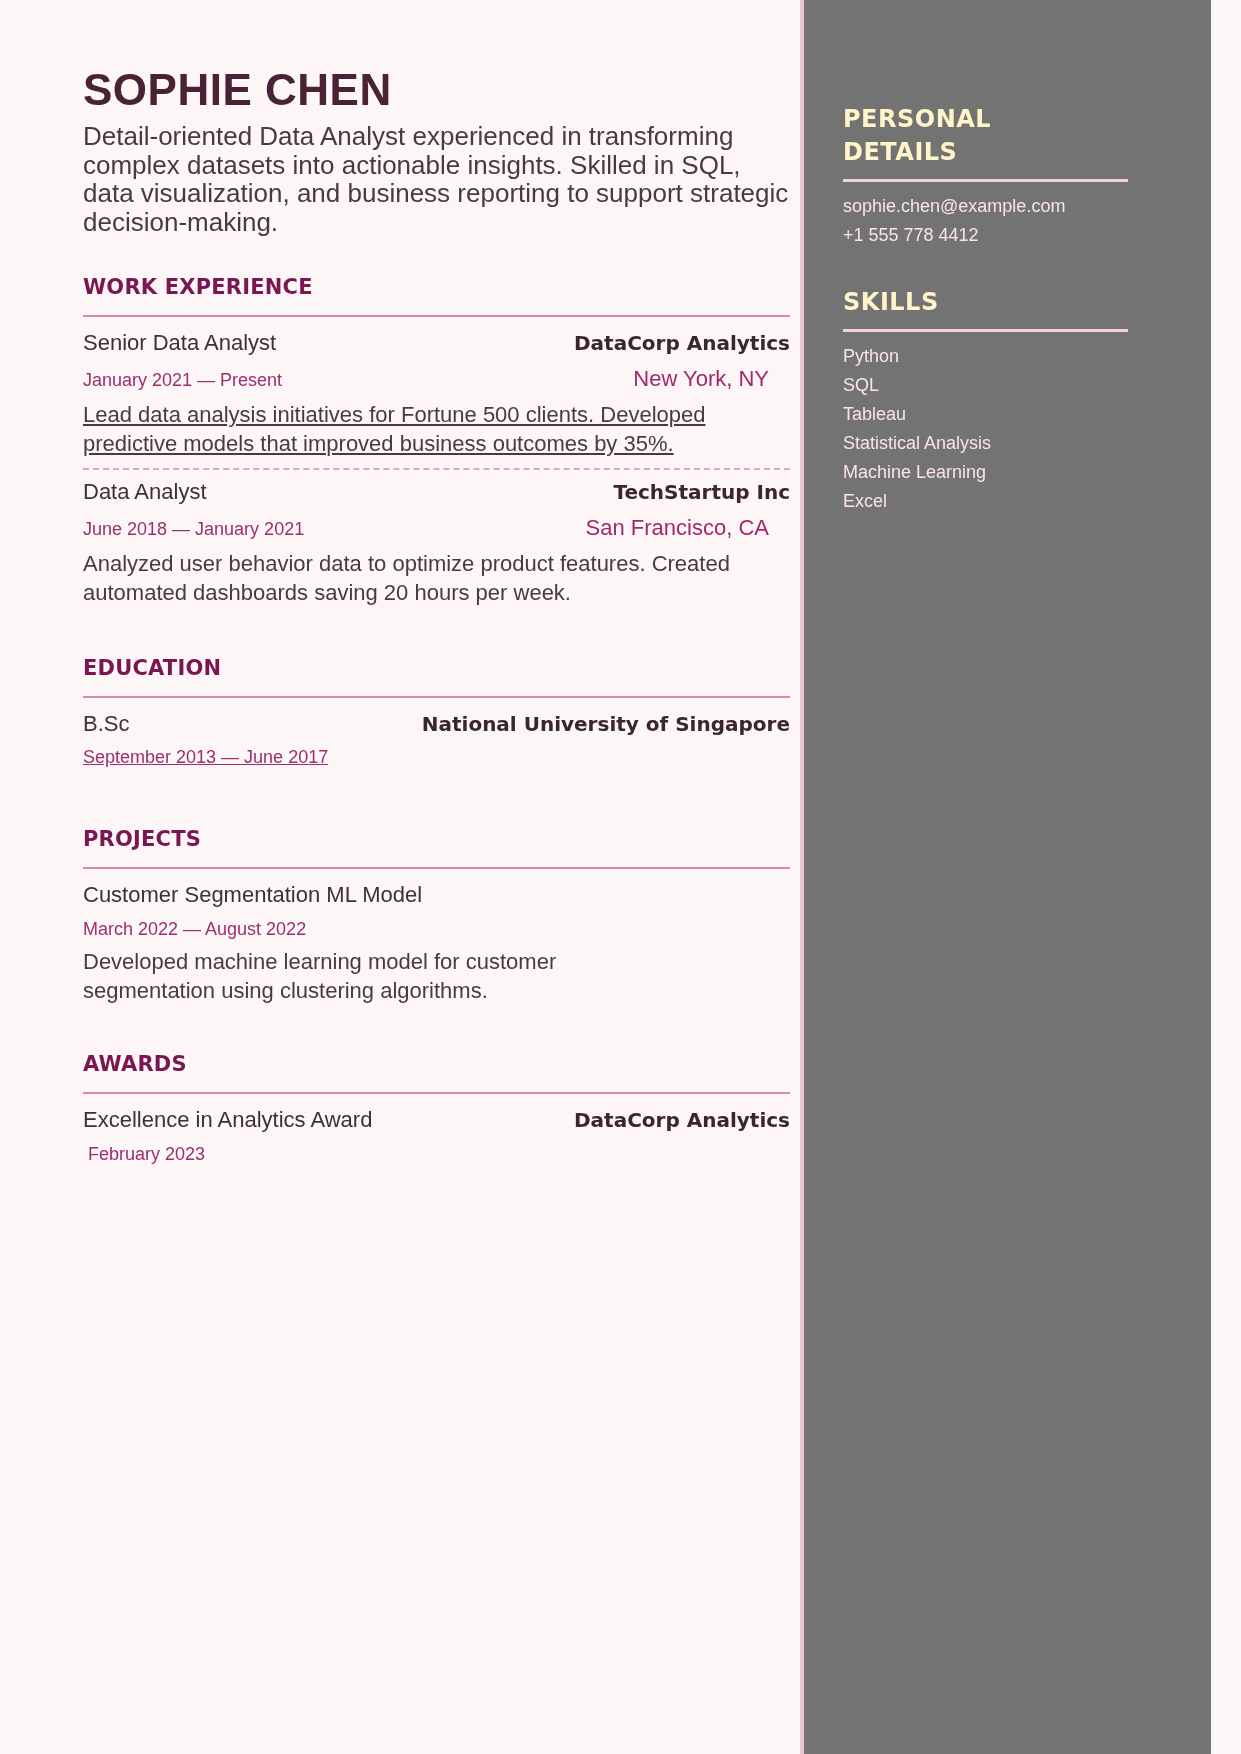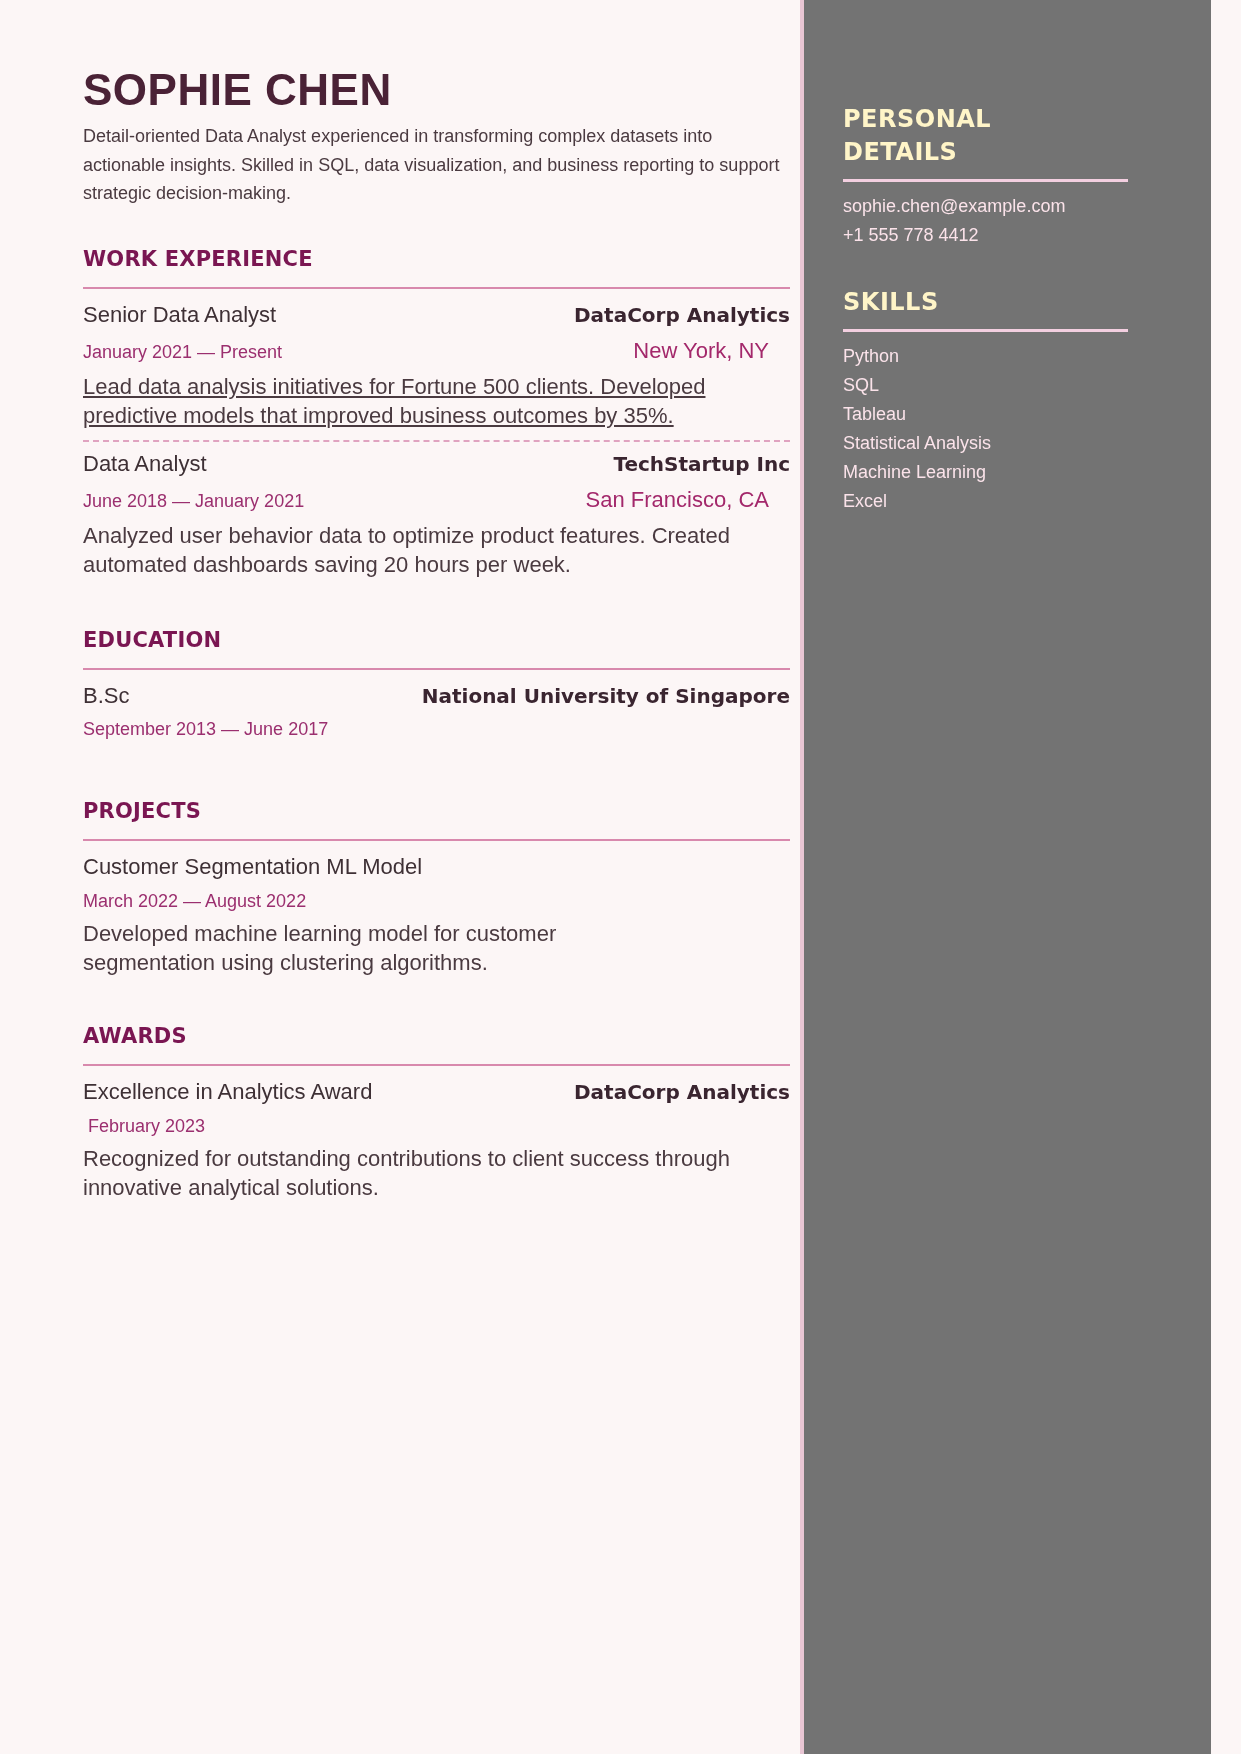--- a/index.html
+++ b/index.html
@@ -19,21 +19,21 @@
     }
     .name {
       font-family: Liberation Sans, sans-serif;
       font-weight: bold;
       font-size: 44px;
       color: #4a2236;
       letter-spacing: 0.5px;
       line-height: 64px;
     }
     .summary {
-      font-size: 18px;
+      font-size: 26px;
       line-height: 28.5px;
       color: #4a3a40;
       margin-top: 0;
       width: 712px;
     }
     .section { margin-top: 40px; }
     .section-title {
       font-family: "DejaVu Sans", sans-serif;
       font-weight: bold;
       font-size: 21px;
@@ -165,21 +165,21 @@
 
   <div class="section" style="margin-top:44px;">
     <div class="section-title">EDUCATION</div>
     <div class="section-rule"></div>
     <div class="entry">
       <div class="row">
         <span class="item-title">B.Sc</span>
         <span class="item-org">National University of Singapore</span>
       </div>
       <div class="row">
-        <span class="item-date" style="line-height:34px;">September 2013 — June 2017</span>
+        <span class="item-date" style="line-height:34px;text-decoration:underline;">September 2013 — June 2017</span>
       </div>
     </div>
   </div>
 
   <div class="section" style="margin-top:48px;">
     <div class="section-title">PROJECTS</div>
     <div class="section-rule"></div>
     <div class="entry">
       <div class="item-title">Customer Segmentation ML Model</div>
       <div class="item-date" style="line-height:36px;">March 2022 — August 2022</div>
@@ -189,21 +189,20 @@
 
   <div class="section" style="margin-top:42px;">
     <div class="section-title">AWARDS</div>
     <div class="section-rule"></div>
     <div class="entry">
       <div class="row">
         <span class="item-title">Excellence in Analytics Award</span>
         <span class="item-org">DataCorp Analytics</span>
       </div>
       <div class="item-date award-date" style="line-height:36px;">February 2023</div>
-      <div class="item-desc" style="width:700px;">Recognized for outstanding contributions to client success through innovative analytical solutions.</div>
     </div>
   </div>
 </div>
 
 <div class="sidebar">
   <div class="sidebar-inner">
     <div class="side-section">
       <div class="side-title" style="width:200px;">PERSONAL DETAILS</div>
       <div class="side-rule"></div>
       <div class="side-text">sophie.chen@example.com</div>

